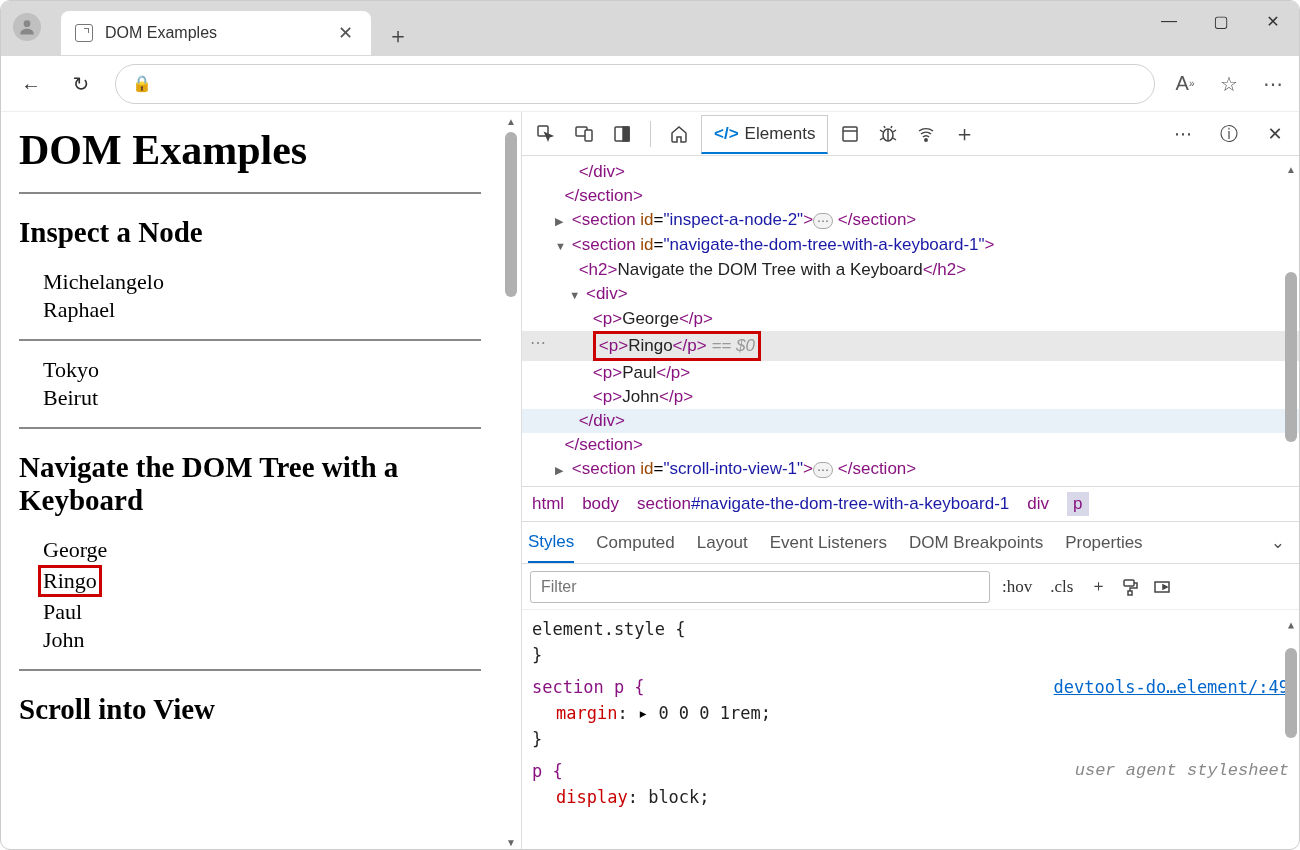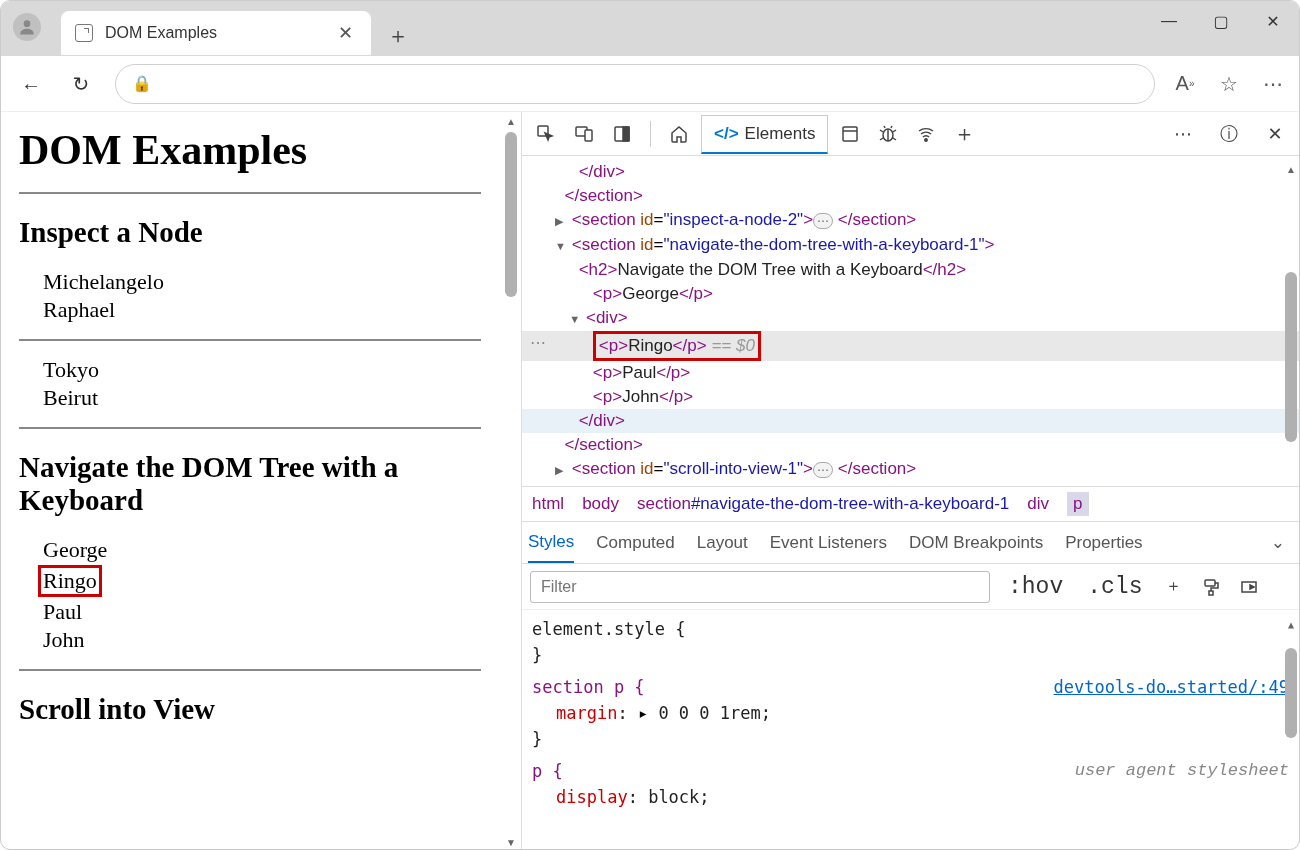--- a/index.html
+++ b/index.html
@@ -68,23 +68,23 @@
 .breadcrumb { height: 36px; border-top: 1px solid #ddd; border-bottom: 1px solid #ddd; display: flex; align-items: center; padding: 0 10px; gap: 18px; font-size: 17px; color: #881280; }
 .breadcrumb span.sel { background: #d8d8e8; padding: 2px 6px; color:#881280;}
 .bc-id { color: #1a1aa6; }
 
 
 .styles-tabs { height: 42px; display: flex; align-items: center; border-bottom: 1px solid #ddd; padding: 0 6px; gap: 22px; font-size: 17px; color: #555; }
 .styles-tabs .active { color: #0066cc; border-bottom: 2px solid #0066cc; padding-bottom: 9px; margin-bottom: -10px; }
 .chev { margin-left:auto; margin-right:8px; cursor:pointer;}
 
 
-.filter-row { height: 46px; display: flex; align-items: center; padding: 0 8px; gap: 12px; border-bottom: 1px solid #eee; }
+.filter-row { height: 46px; display: flex; align-items: center; padding: 0 8px; gap: 6px; border-bottom: 1px solid #eee; }
 .filter-input { flex: 1; max-width: 460px; height: 32px; border: 1px solid #bbb; border-radius: 3px; padding: 0 10px; font-size: 16px; color: #888; }
-.filter-btn { font-family: Liberation Mono, monospace; font-size: 23px; color: #333; padding: 4px 6px; cursor: pointer; }
+.filter-btn { font-family: Liberation Serif, serif; font-size: 17px; color: #333; padding: 4px 6px; cursor: pointer; }
 .filter-icon { width: 26px; height: 26px; display:flex; align-items:center; justify-content:center; cursor:pointer; color:#444;}
 
 
 .styles-body { flex: 1; font-family: Consolas, monospace; font-size: 17px; line-height: 26px; padding: 6px 10px; position:relative; overflow:hidden; }
 .css-sel { color: #881280; }
 .css-prop { color: #c80000; }
 .css-val { color: #222; }
 .css-link { float: right; color: #0066cc; text-decoration: underline; font-family: Consolas, monospace; }
 .ua { float:right; color:#888; font-style: italic; font-family: Liberation Mono, monospace; }
 .sb-scroll { position:absolute; right:2px; top:2px; width:12px; }
@@ -209,22 +209,22 @@
         <div class="dt-tool">✕</div>
       </div>
     </div>
 
     <div class="dom-tree">
 <div class="dom-line">            <span class="tag">&lt;/div&gt;</span></div>
 <div class="dom-line">         <span class="tag">&lt;/section&gt;</span></div>
 <div class="dom-line">       <span class="arrow">▶</span> <span class="tag">&lt;section</span> <span class="attr-name">id</span>=<span class="attr-val">"inspect-a-node-2"</span><span class="tag">&gt;</span><span class="ellip">⋯</span> <span class="tag">&lt;/section&gt;</span></div>
 <div class="dom-line">       <span class="arrow">▼</span> <span class="tag">&lt;section</span> <span class="attr-name">id</span>=<span class="attr-val">"navigate-the-dom-tree-with-a-keyboard-1"</span><span class="tag">&gt;</span></div>
 <div class="dom-line">            <span class="tag">&lt;h2&gt;</span><span class="txt">Navigate the DOM Tree with a Keyboard</span><span class="tag">&lt;/h2&gt;</span></div>
+<div class="dom-line">          <span class="arrow">▼</span> <span class="tag">&lt;div&gt;</span></div>
 <div class="dom-line">               <span class="tag">&lt;p&gt;</span><span class="txt">George</span><span class="tag">&lt;/p&gt;</span></div>
-<div class="dom-line">          <span class="arrow">▼</span> <span class="tag">&lt;div&gt;</span></div>
 <div class="dom-line selected"><span class="sel-dots">⋯</span>               <span class="red-box"><span class="tag">&lt;p&gt;</span><span class="txt">Ringo</span><span class="tag">&lt;/p&gt;</span> <span class="annot">== $0</span></span></div>
 <div class="dom-line">               <span class="tag">&lt;p&gt;</span><span class="txt">Paul</span><span class="tag">&lt;/p&gt;</span></div>
 <div class="dom-line">               <span class="tag">&lt;p&gt;</span><span class="txt">John</span><span class="tag">&lt;/p&gt;</span></div>
 <div class="dom-line hovered">            <span class="tag">&lt;/div&gt;</span></div>
 <div class="dom-line">         <span class="tag">&lt;/section&gt;</span></div>
 <div class="dom-line">       <span class="arrow">▶</span> <span class="tag">&lt;section</span> <span class="attr-name">id</span>=<span class="attr-val">"scroll-into-view-1"</span><span class="tag">&gt;</span><span class="ellip">⋯</span> <span class="tag">&lt;/section&gt;</span></div>
 
       <div class="dt-scroll">
         <div class="dt-scroll-arr">▲</div>
         <div class="dt-scroll-thumb"></div>
@@ -266,21 +266,21 @@
             <rect x="2" y="4" width="14" height="10"></rect>
             <path d="M10 7l4 2-4 2z" fill="#444"></path>
           </svg>
         </span>
     </div>
 
     <div class="styles-body">
       <div><span class="txt">element.style {</span></div>
       <div><span class="txt">}</span></div>
       <div style="margin-top:6px;">
-        <span class="css-link">devtools-do…started/:49</span>
+        <span class="css-link">devtools-do…element/:49</span>
         <span class="css-sel">section p {</span>
       </div>
       <div style="padding-left:24px;"><span class="css-prop">margin</span><span class="txt">: </span><span>▸ </span><span class="css-val">0 0 0 1rem</span><span class="txt">;</span></div>
       <div><span class="txt">}</span></div>
       <div style="margin-top:6px;">
         <span class="ua">user agent stylesheet</span>
         <span class="css-sel">p {</span>
       </div>
       <div style="padding-left:24px;"><span class="css-prop">display</span><span class="txt">: </span><span class="css-val">block</span><span class="txt">;</span></div>
       <div class="sb-scroll">

